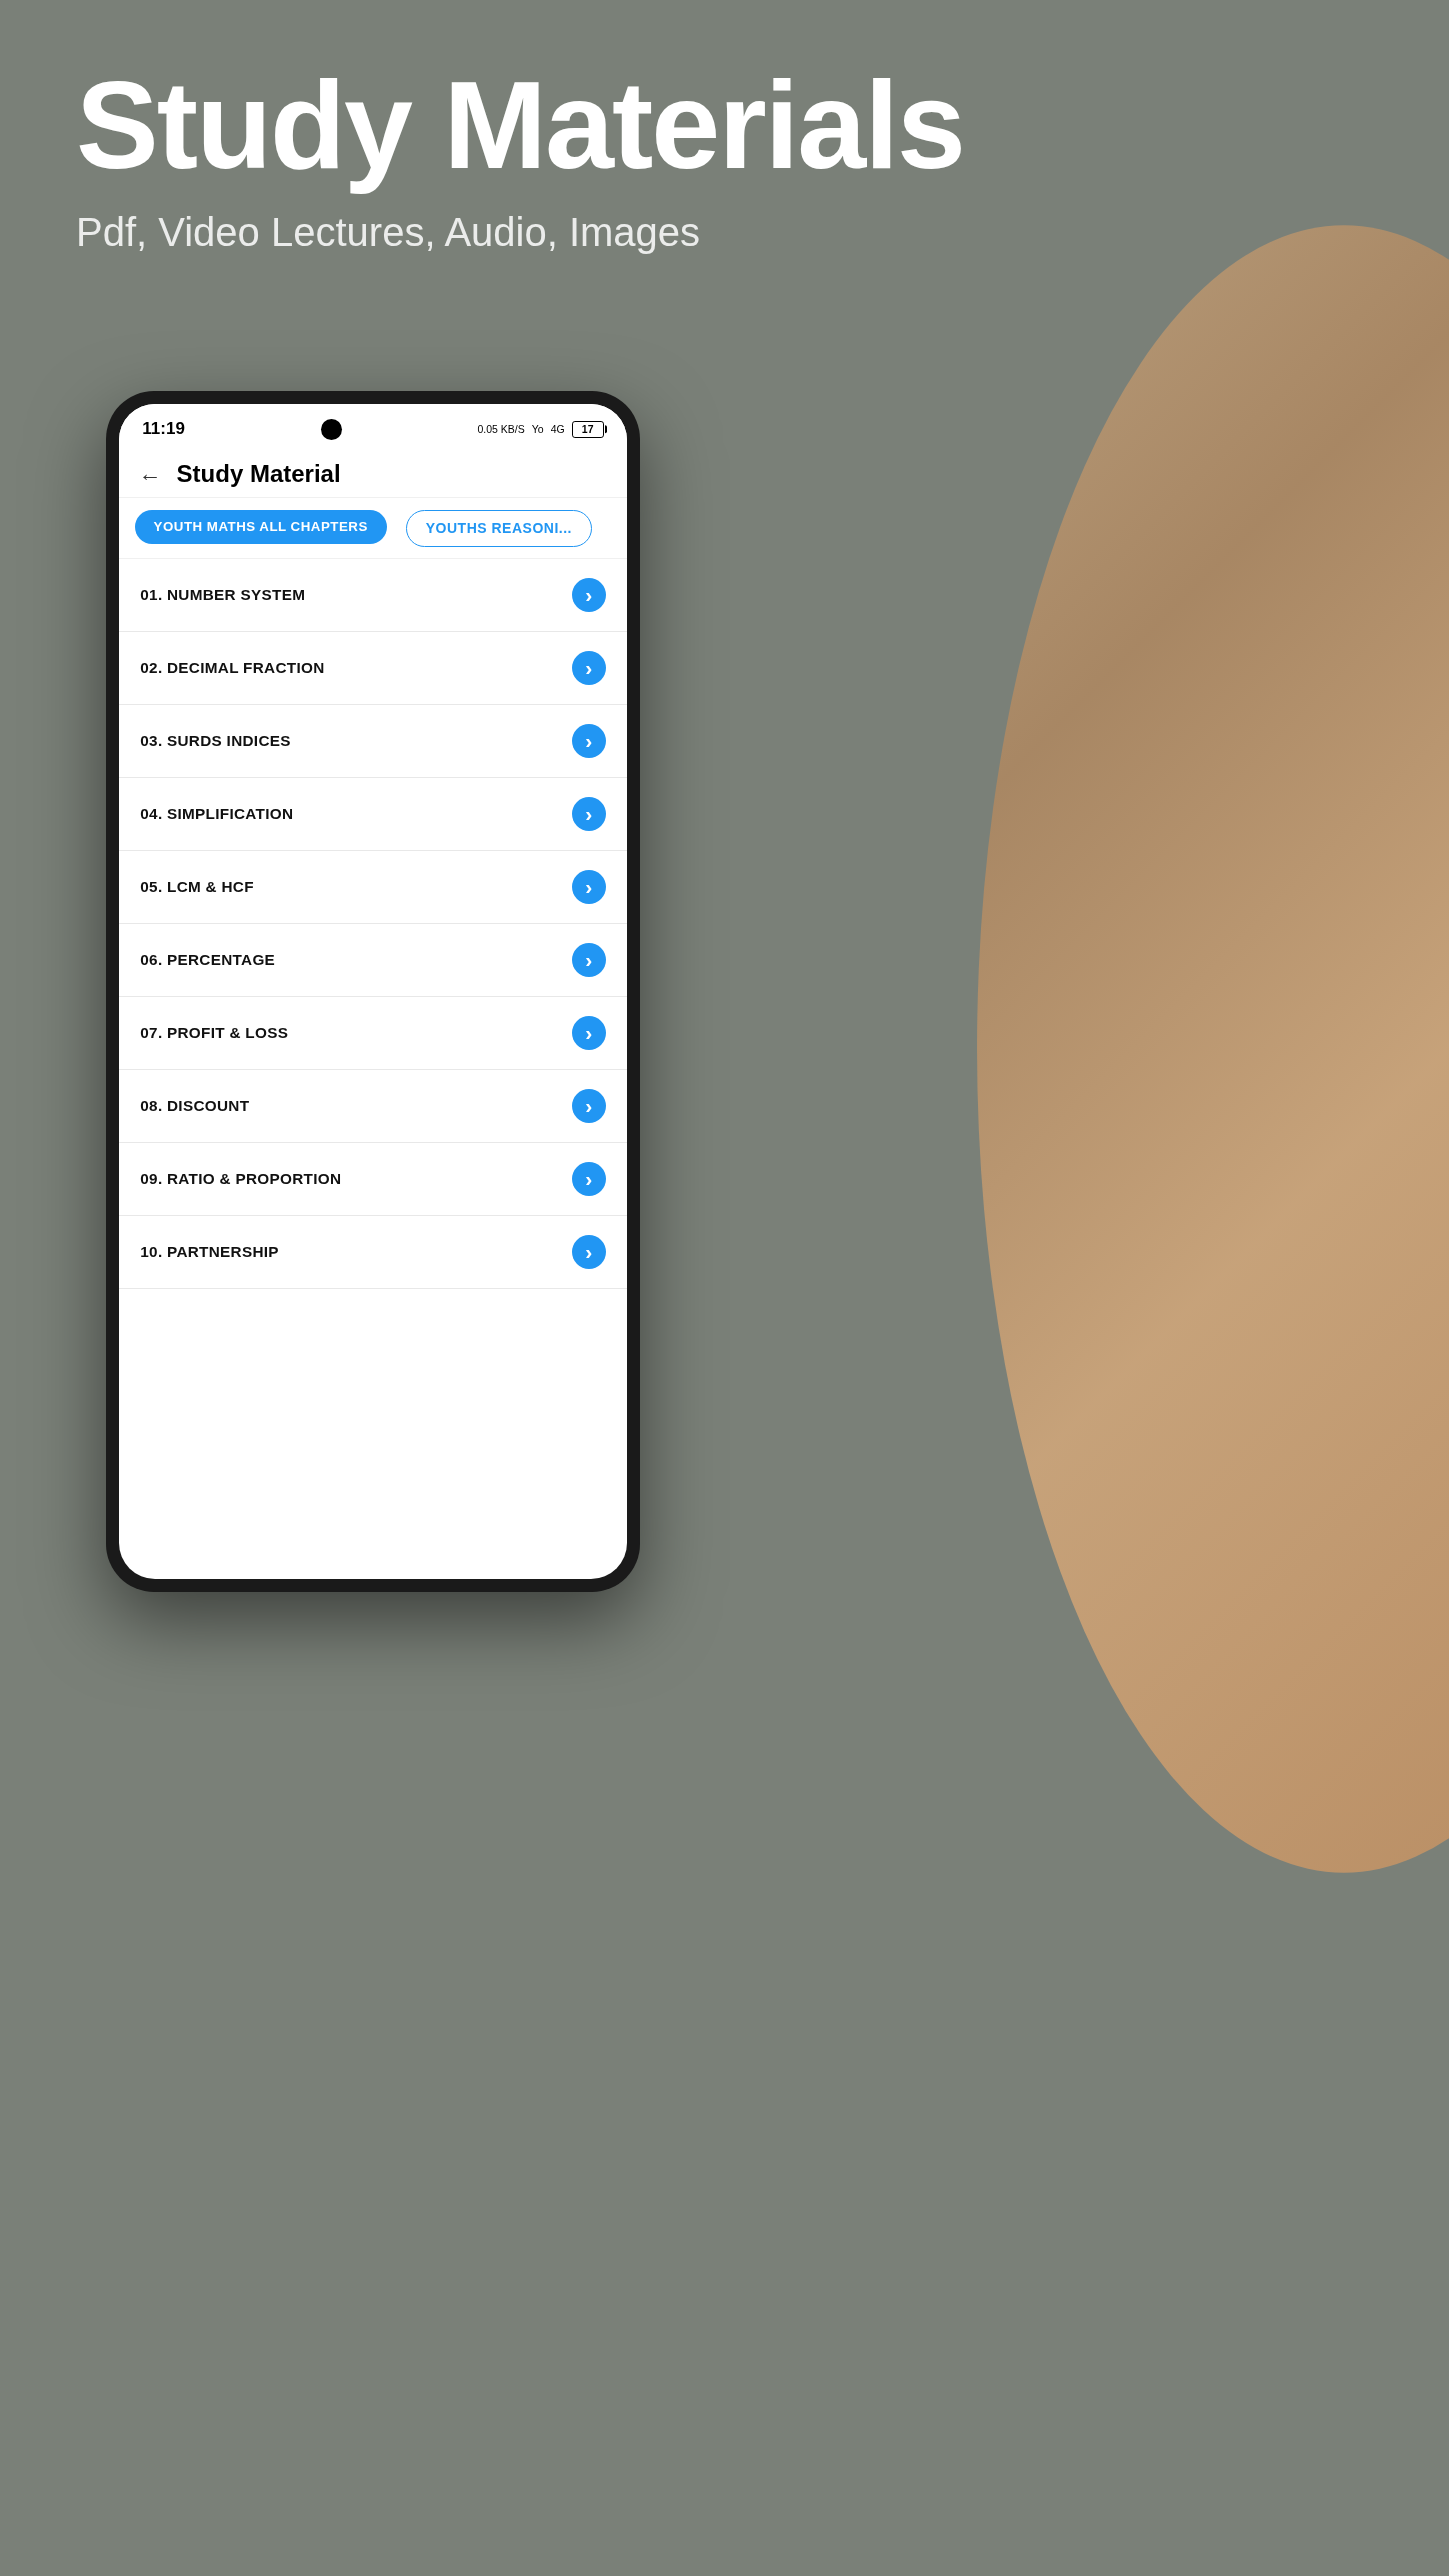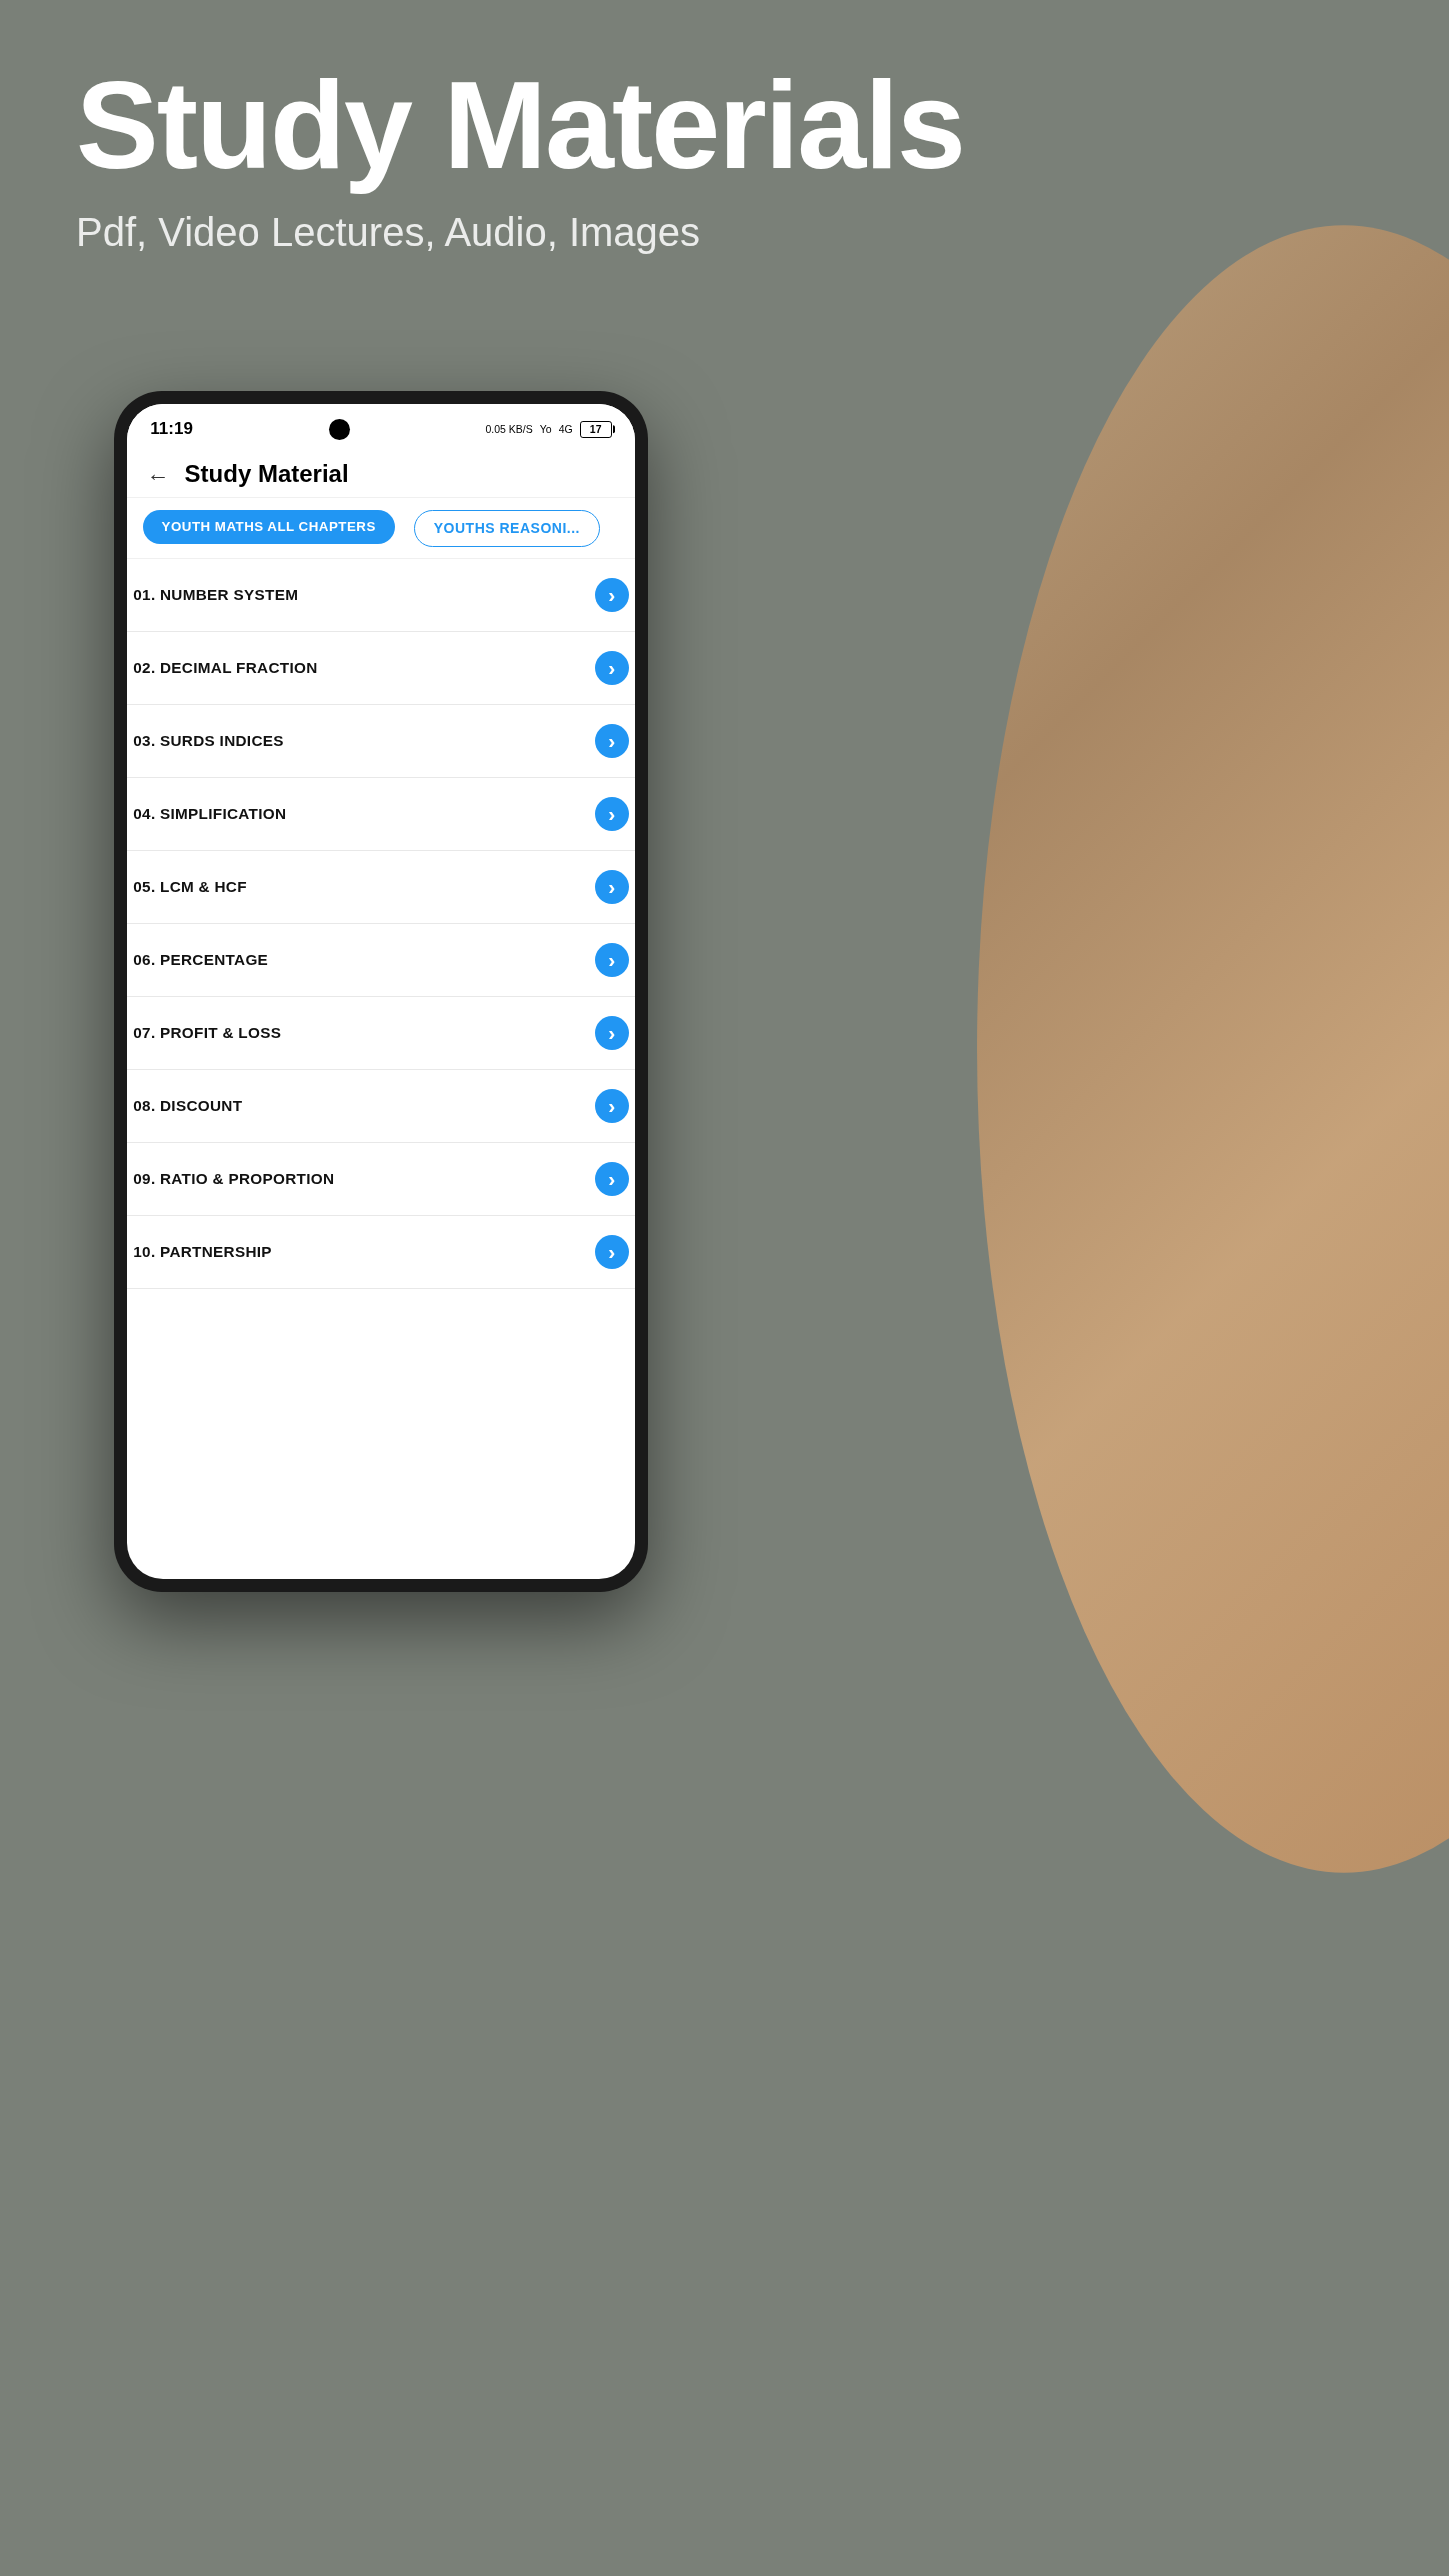--- a/index.html
+++ b/index.html
@@ -41,21 +41,21 @@
       font-size: 40px;
       color: rgba(255,255,255,0.85);
       margin-top: 17px;
       font-weight: 400;
     }
 
     
     .phone-container {
       position: absolute;
       top: 391px;
-      left: 114px;
+      left: 106px;
       width: 534px;
       height: 2097px;
       z-index: 5;
     }
 
     
     .phone-shell {
       position: relative;
       width: 534px;
       height: 1201px;
@@ -199,21 +199,21 @@
     
     .chapter-list {
       overflow-y: auto;
       height: calc(100% - 153px);
     }
 
     .chapter-item {
       display: flex;
       align-items: center;
       justify-content: space-between;
-      padding: 19px 6px;
+      padding: 19px 21px;
       border-bottom: 1px solid #e8e8e8;
       background: #fff;
       cursor: pointer;
     }
 
     .chapter-title {
       font-size: 15.3px;
       font-weight: 700;
       color: #111;
       letter-spacing: 0.3px;

